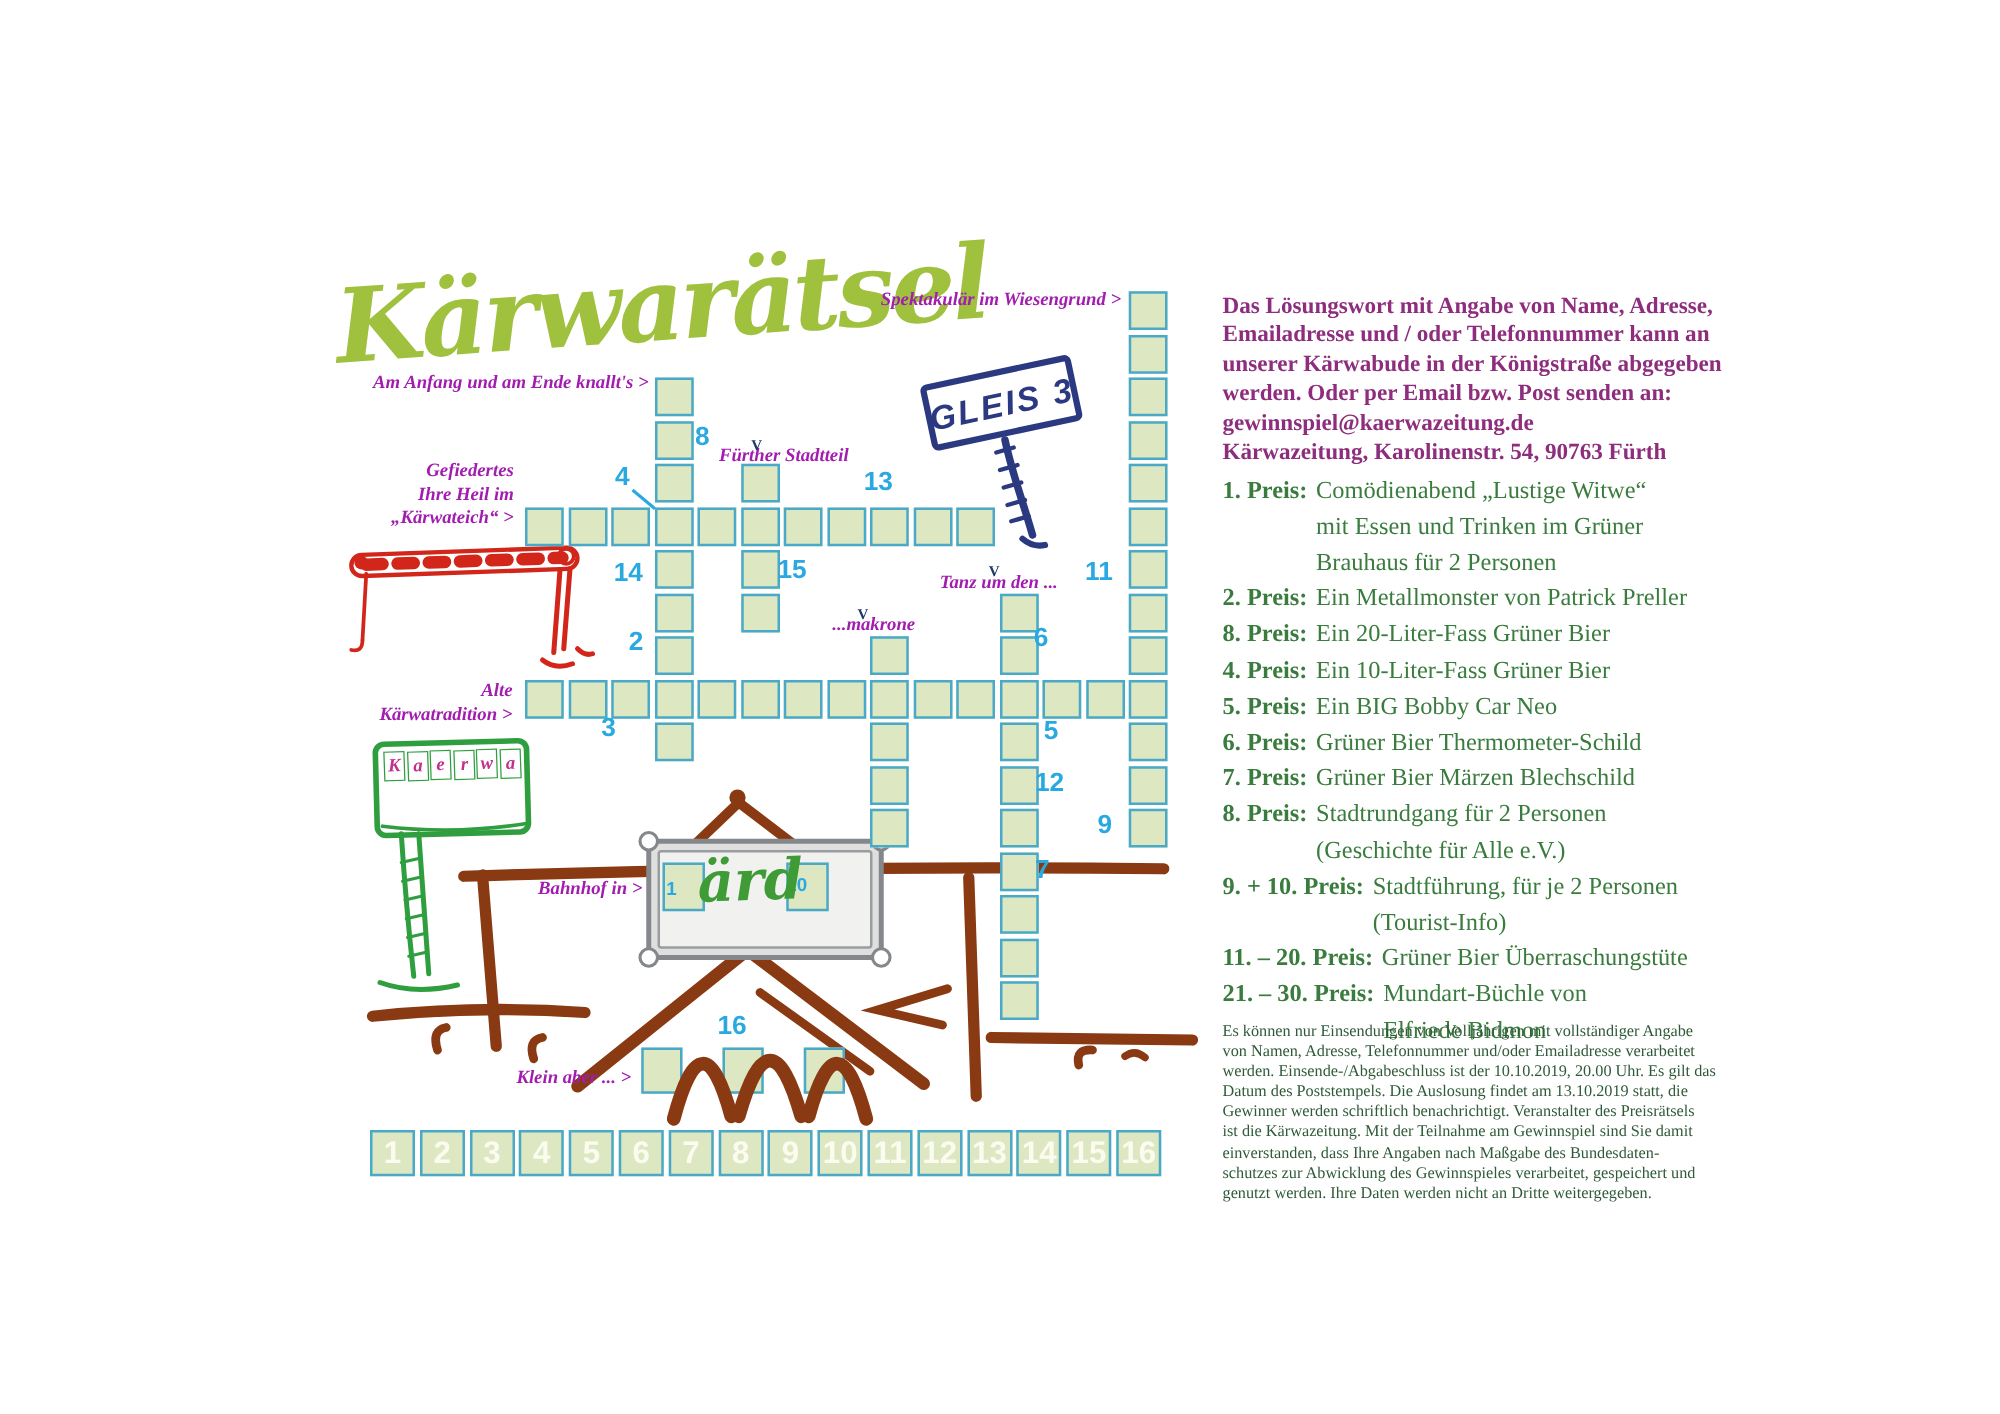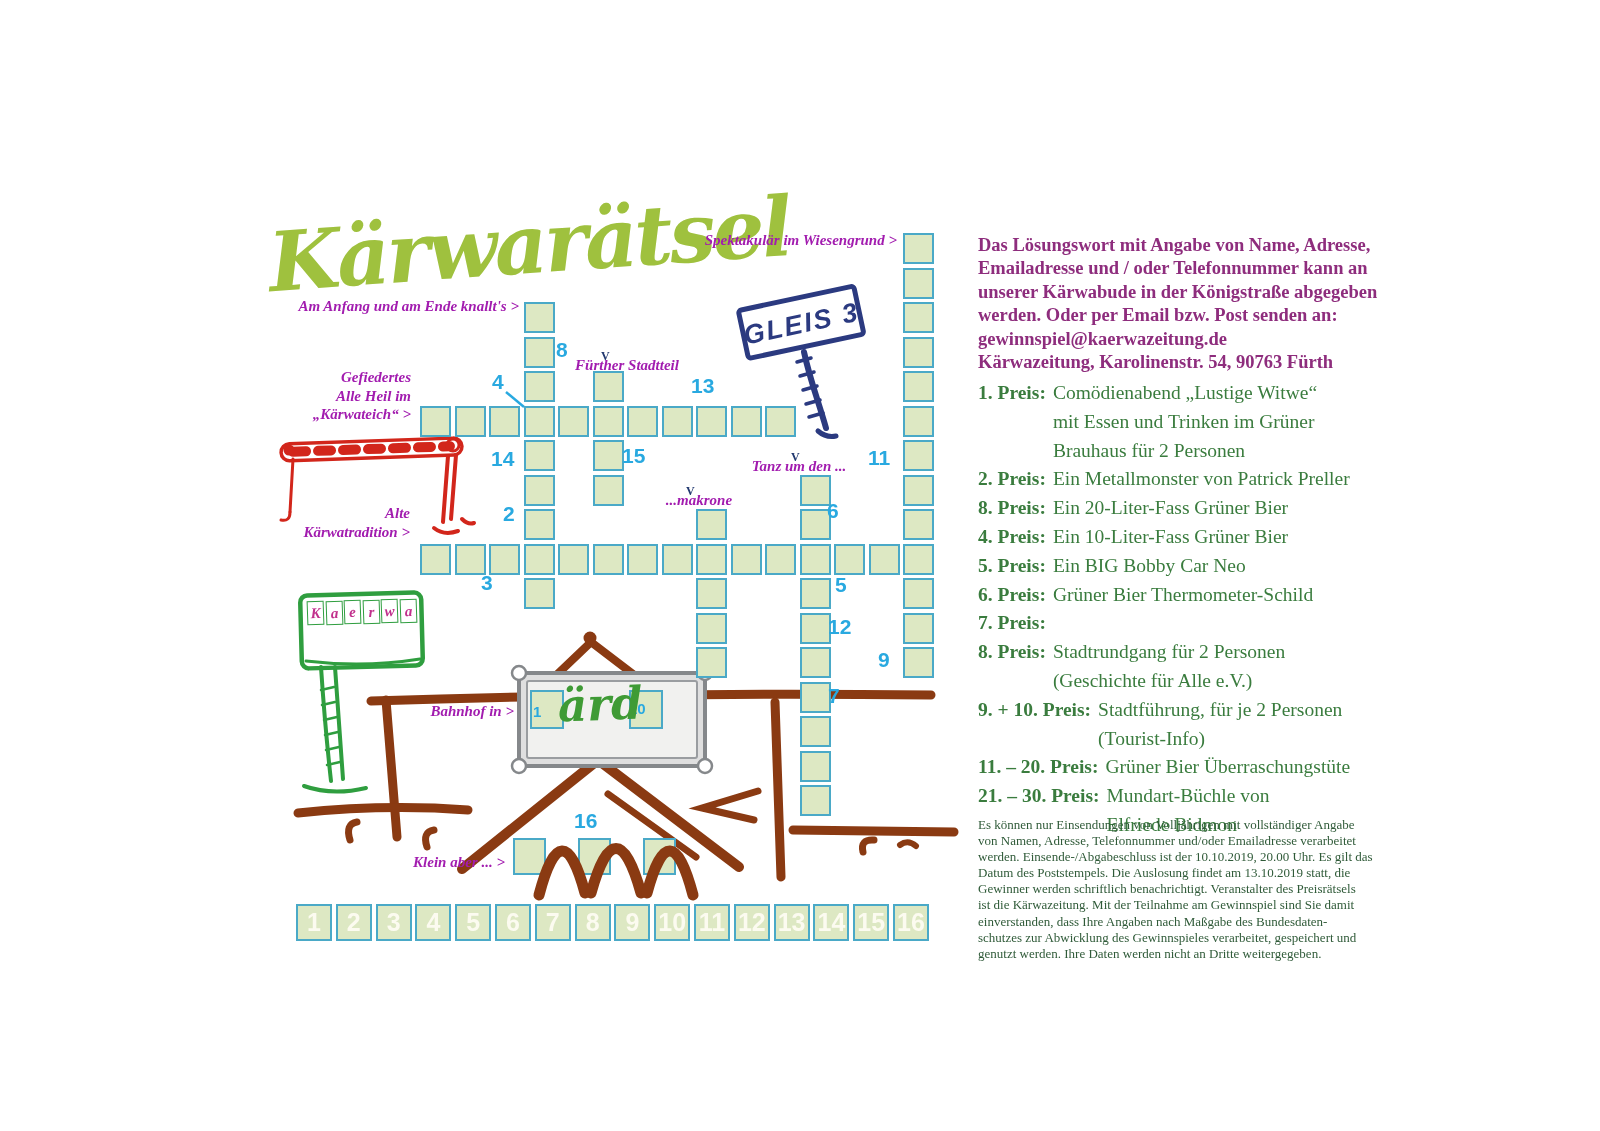--- a/index.html
+++ b/index.html
@@ -256,20 +256,23 @@
           </div>
         </div>
         <div class="prize">
           <span class="plabel">6. Preis:</span>
           <div>
             <div>Grüner Bier Thermometer-Schild</div>
           </div>
         </div>
         <div class="prize">
           <span class="plabel">7. Preis:</span>
+          <div>
+            <div>Grüner Bier Märzen Blechschild</div>
+          </div>
         </div>
         <div class="prize">
           <span class="plabel">8. Preis:</span>
           <div>
             <div>Stadtrundgang für 2 Personen</div>
             <div>(Geschichte für Alle e.V.)</div>
           </div>
         </div>
         <div class="prize">
           <span class="plabel">9. + 10. Preis:</span>
@@ -324,32 +327,32 @@
       </div>
       <div class="clue right" style="top: 297px; right: 1081px;">
         <div>Am Anfang und am Ende knallt's &gt;</div>
       </div>
       <div class="clue center" style="top: 332px; left: 407px; width: 440px;">
         <div>Fürther Stadtteil</div>
       </div>
       <div class="vmark" style="left: 601px; top: 349px;">V</div>
       <div class="clue right" style="top: 368px; right: 1189px;">
         <div>Gefiedertes</div>
-        <div>Alle Heil im</div>
+        <div>Ihre Heil im</div>
         <div>„Kärwateich“ &gt;</div>
       </div>
       <div class="clue center" style="top: 433px; left: 579px; width: 440px;">
         <div>Tanz um den ...</div>
       </div>
       <div class="vmark" style="left: 791px; top: 450px;">V</div>
       <div class="clue center" style="top: 467px; left: 479px; width: 440px;">
         <div>...makrone</div>
       </div>
       <div class="vmark" style="left: 686px; top: 484px;">V</div>
-      <div class="clue right" style="top: 504px; right: 1190px;">
+      <div class="clue right" style="top: 544px; right: 1190px;">
         <div>Alte</div>
         <div>Kärwatradition &gt;</div>
       </div>
       <div class="clue right" style="top: 702px; right: 1086px;">
         <div>Bahnhof in &gt;</div>
       </div>
       <div class="clue right" style="top: 853px; right: 1095px;">
         <div>Klein aber ... &gt;</div>
       </div>
       <div class="kletter" style="left: 307px; top: 601px;">K</div>

